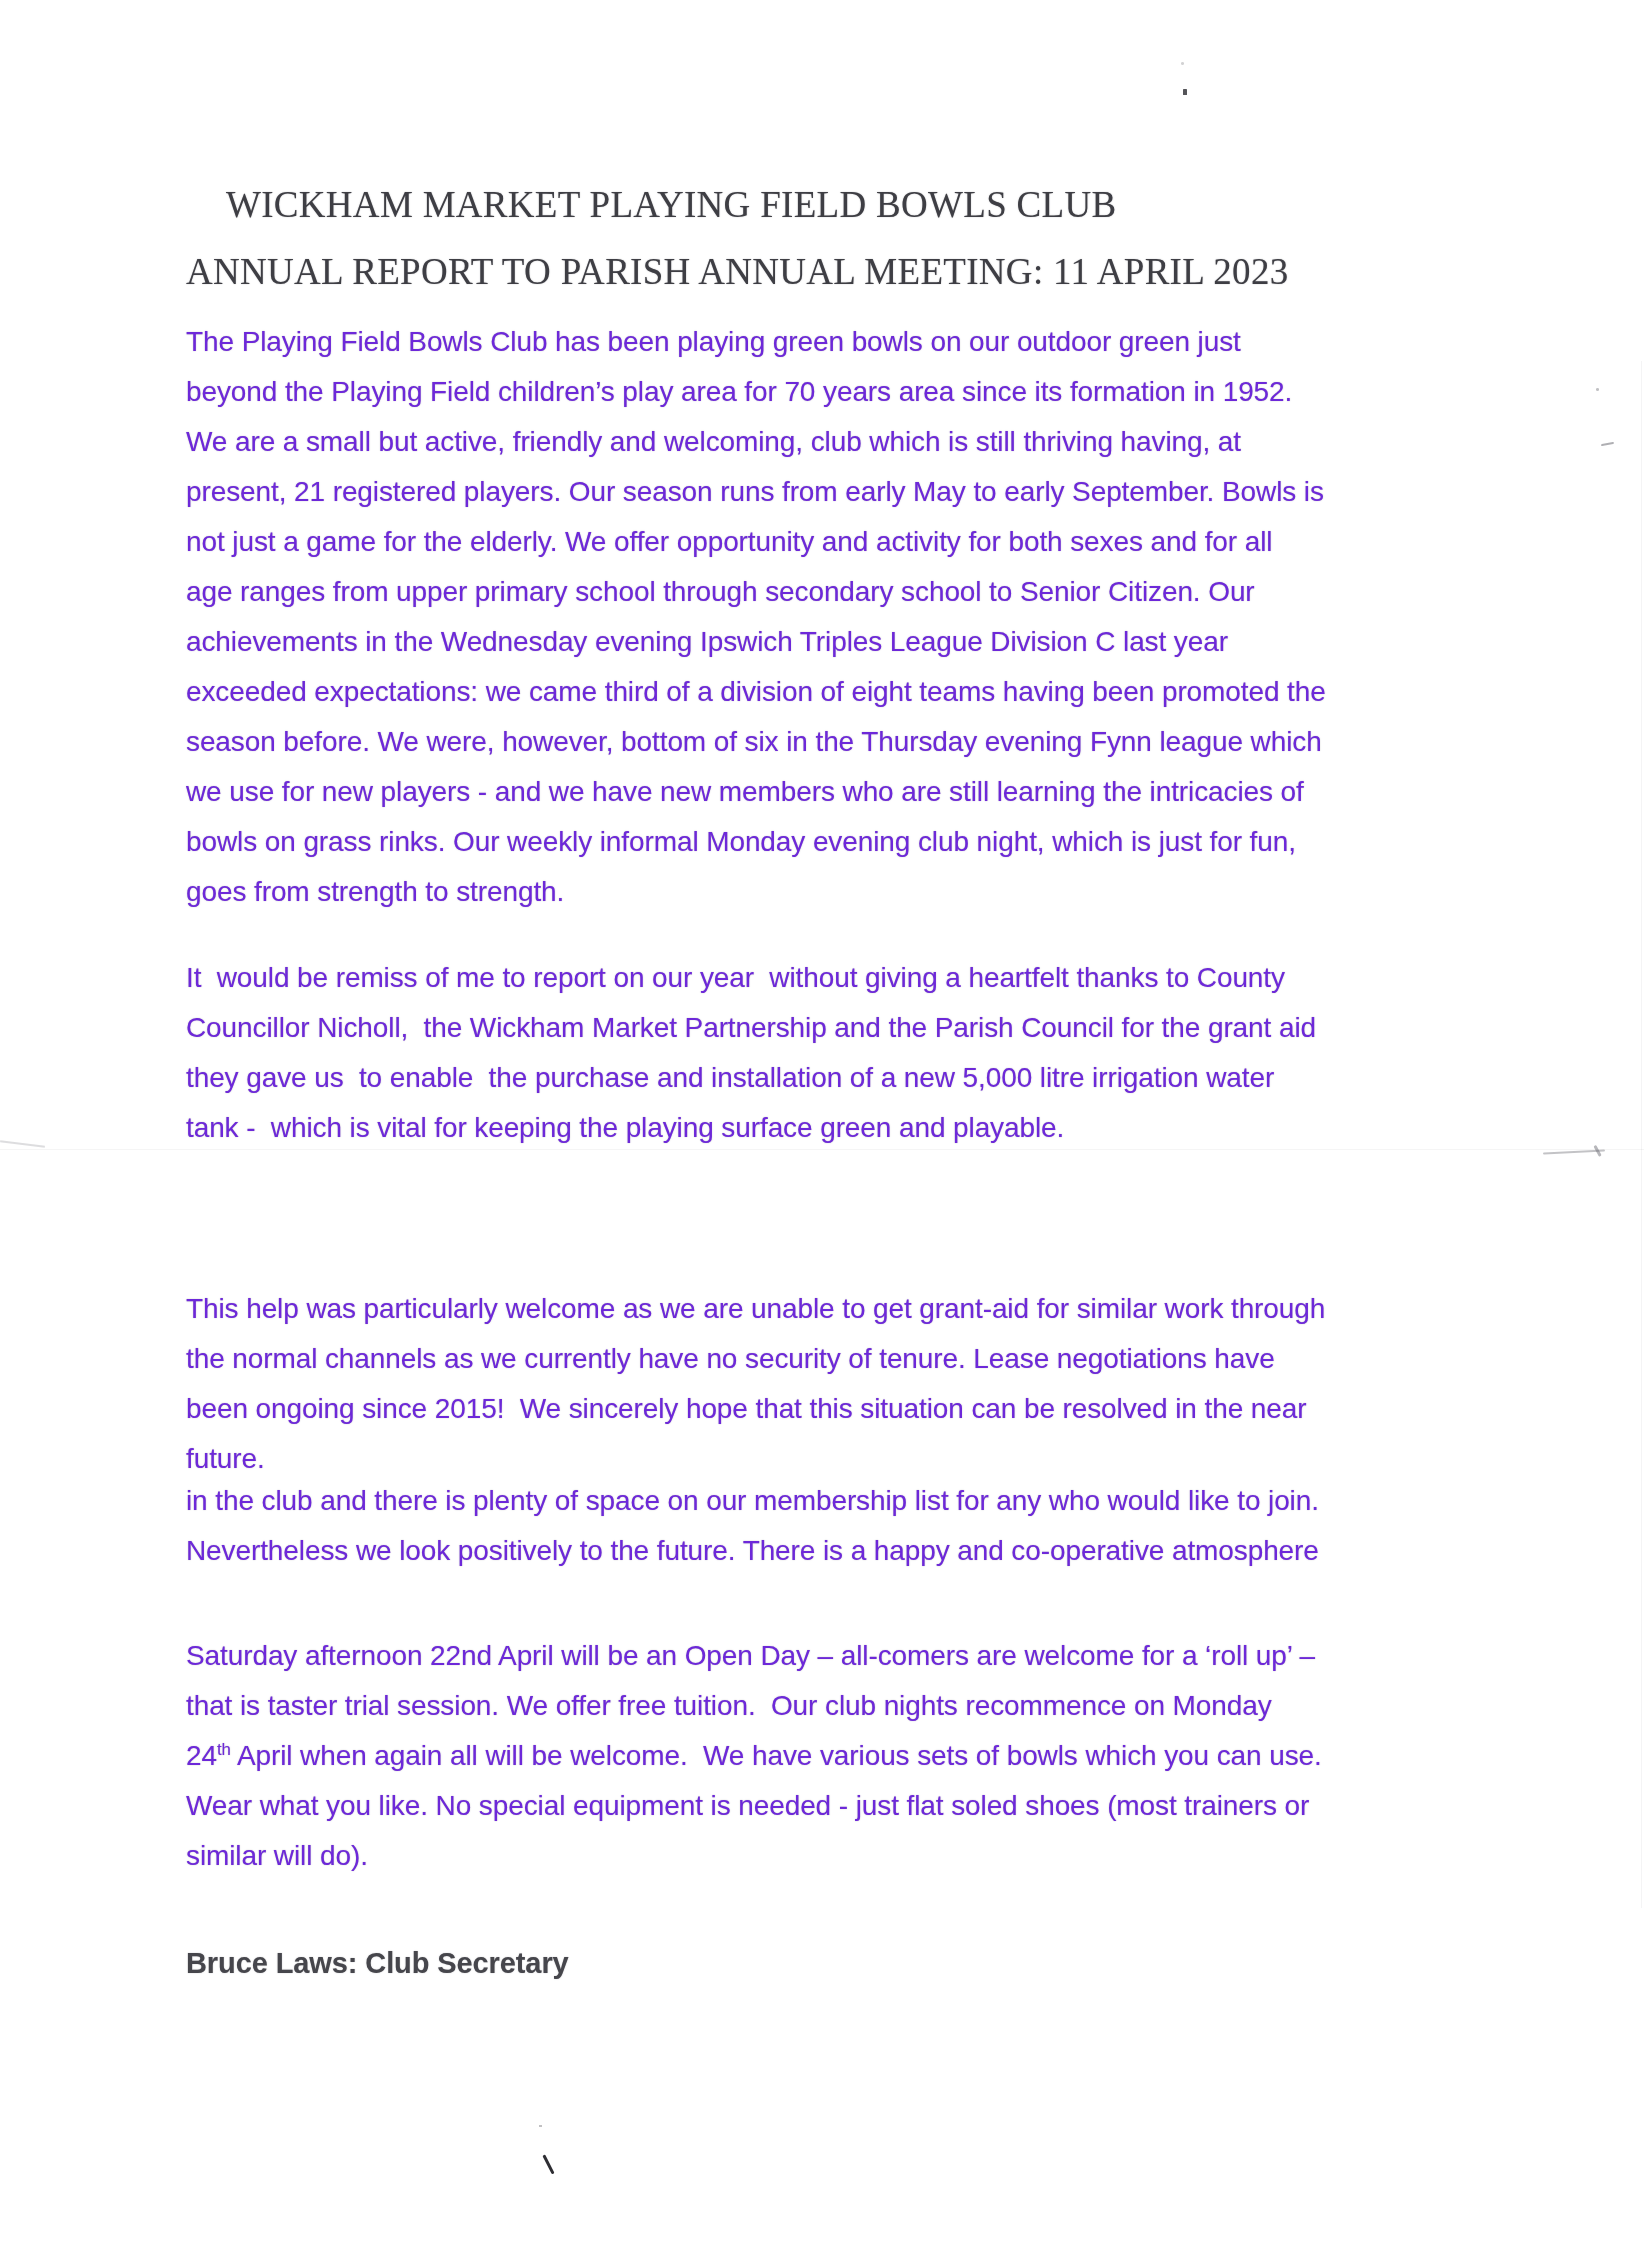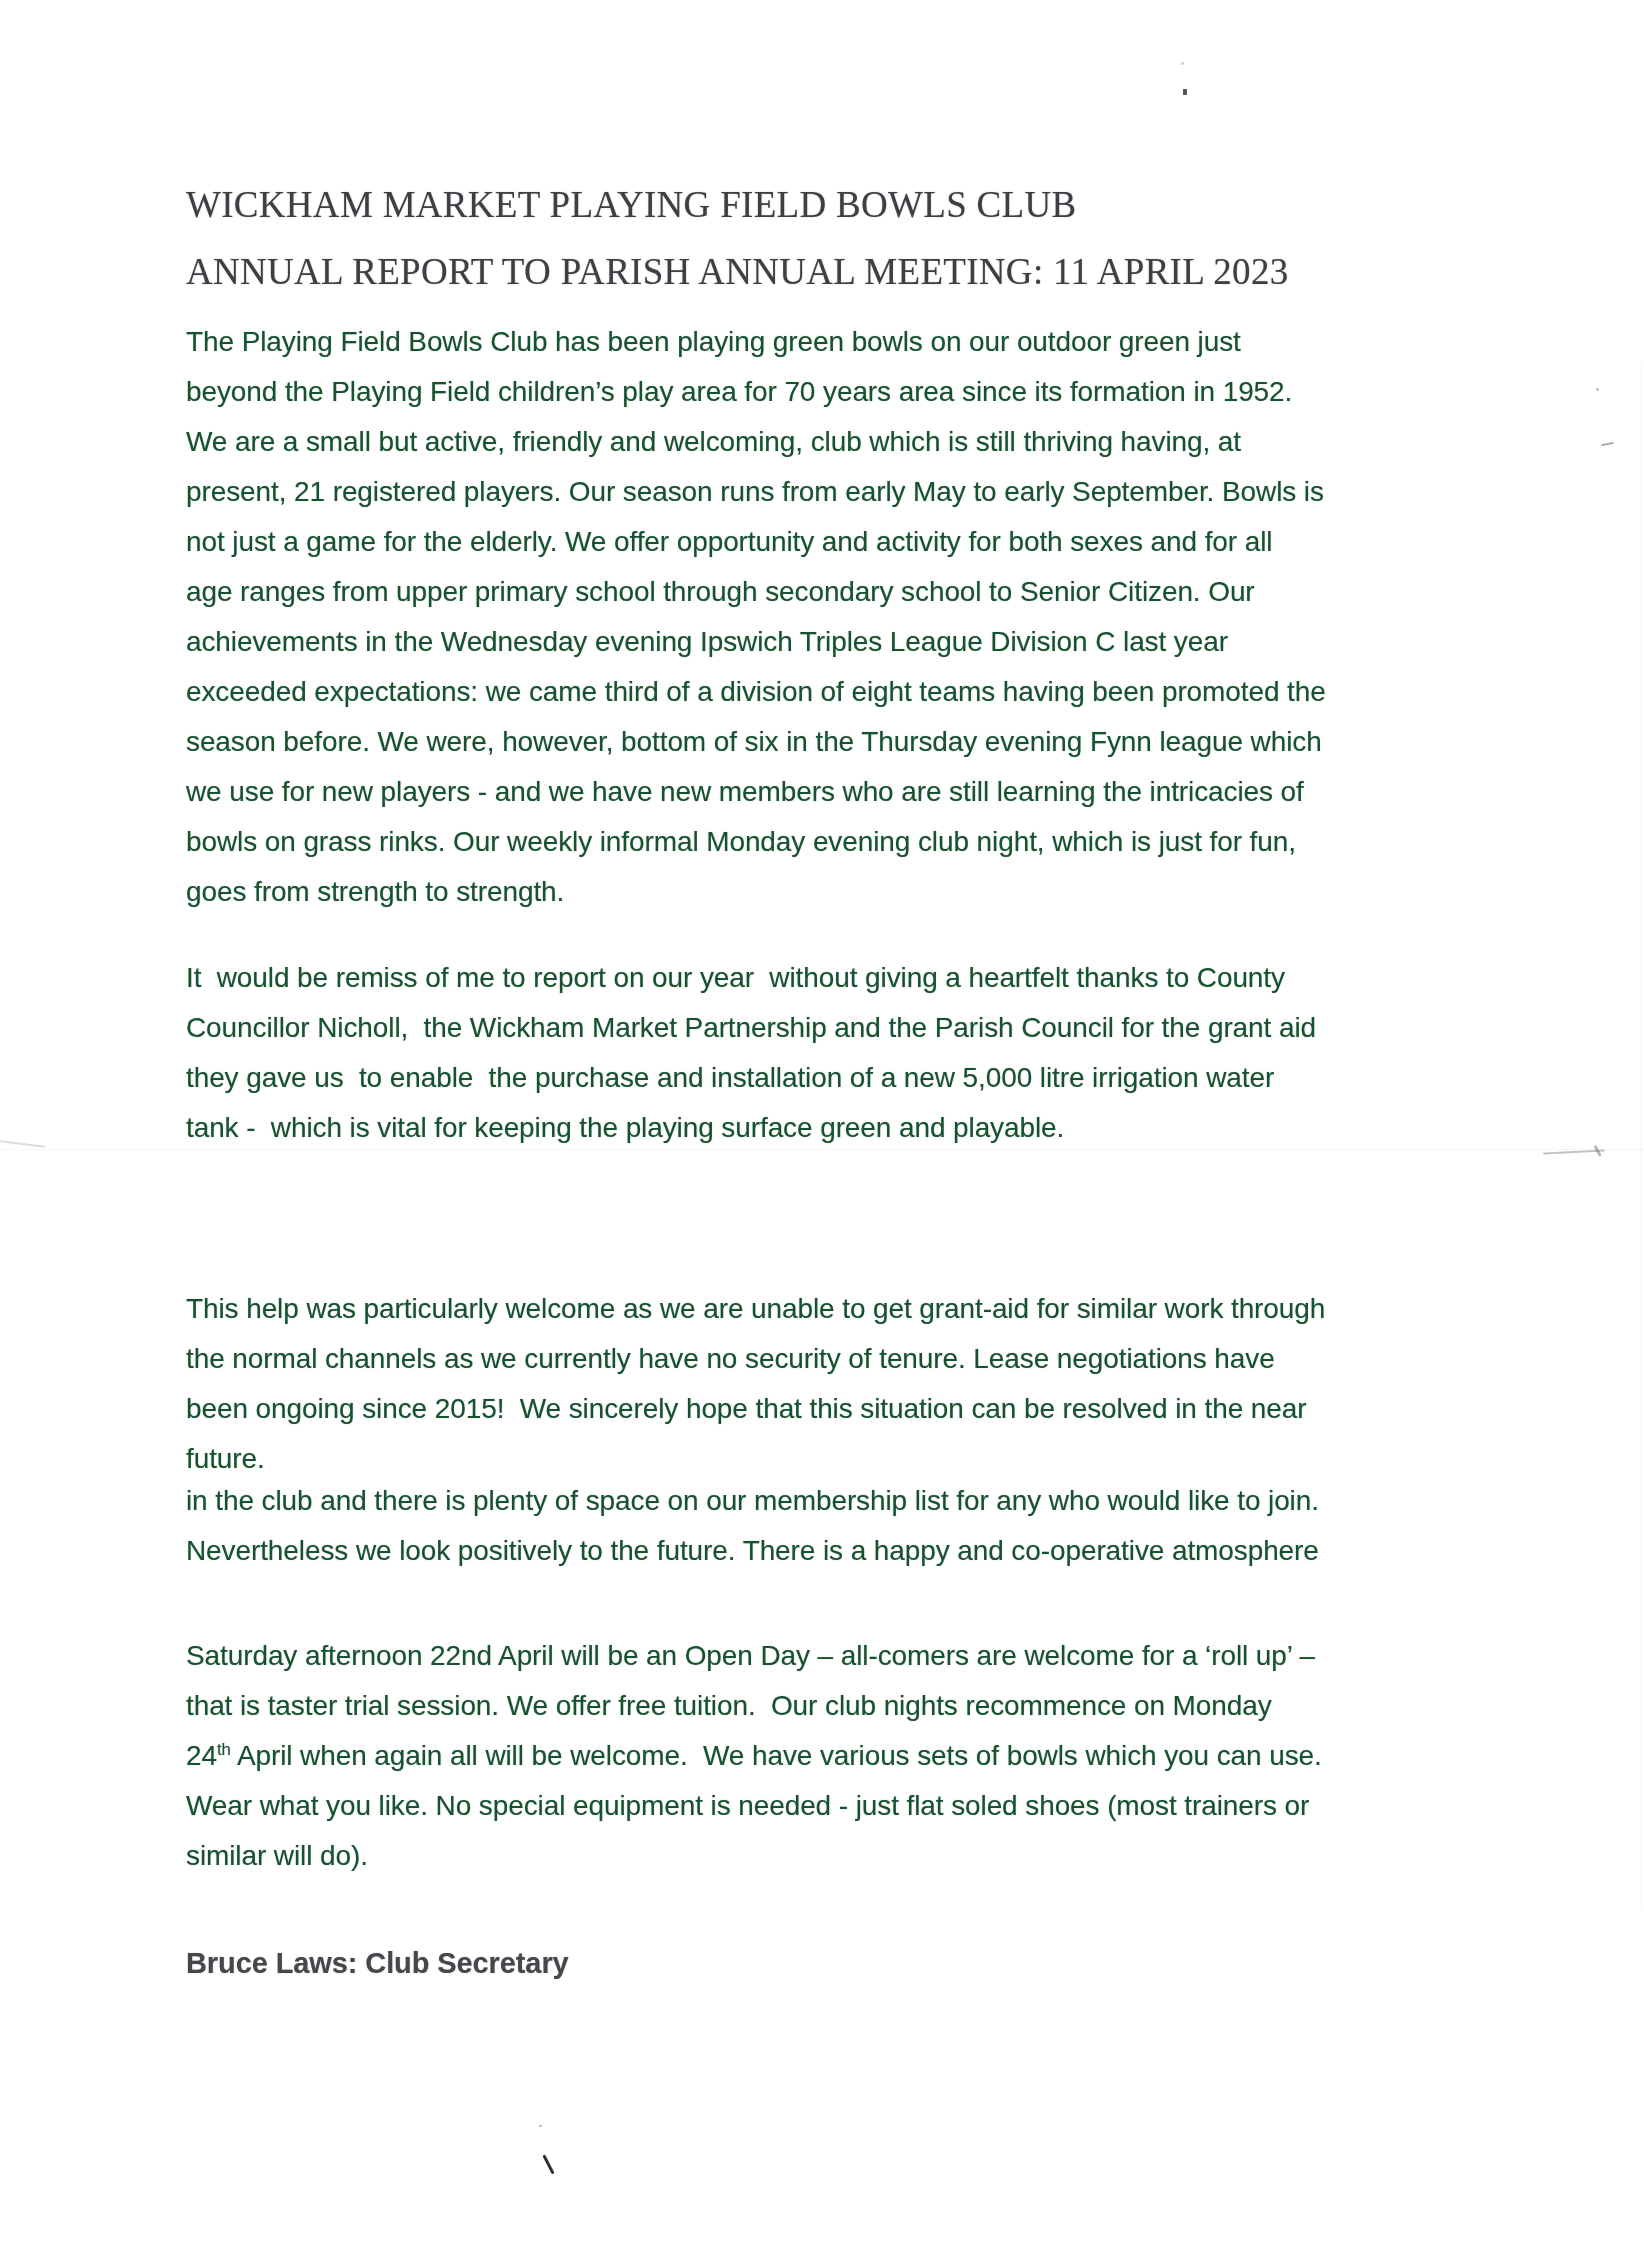--- a/index.html
+++ b/index.html
@@ -19,30 +19,30 @@
     position:absolute;left:186px;margin:0;
     font-family:"Liberation Serif", serif;
     font-weight:normal;
     font-size:37px;
     line-height:1;
     letter-spacing:0.3px;
     color:#3e3e44;
     white-space:pre;
     text-shadow:0 0 1.3px rgba(62,62,68,0.40);
   }
-  .title-1{top:186px;}
+  .title-1{top:186px;margin-left:40px;}
   .title-2{top:253px;}
 
   
   .para{
     position:absolute;left:186px;
     font-size:28px;
     line-height:50px;
     letter-spacing:-0.1px;
-    color:#14532d;
+    color:#6d28d9;
     white-space:pre;
     text-shadow:0 0 1.3px rgba(72,72,78,0.38);
   }
   .para-0{top:317px;}
   .para-1{top:953px;}
   .para-2{top:1284px;}
   .para-3{top:1476px;}
   .para-4{top:1631px;}
   .tline{height:50px;}
   sup.sup{vertical-align:super;font-size:0.6em;line-height:0;}

